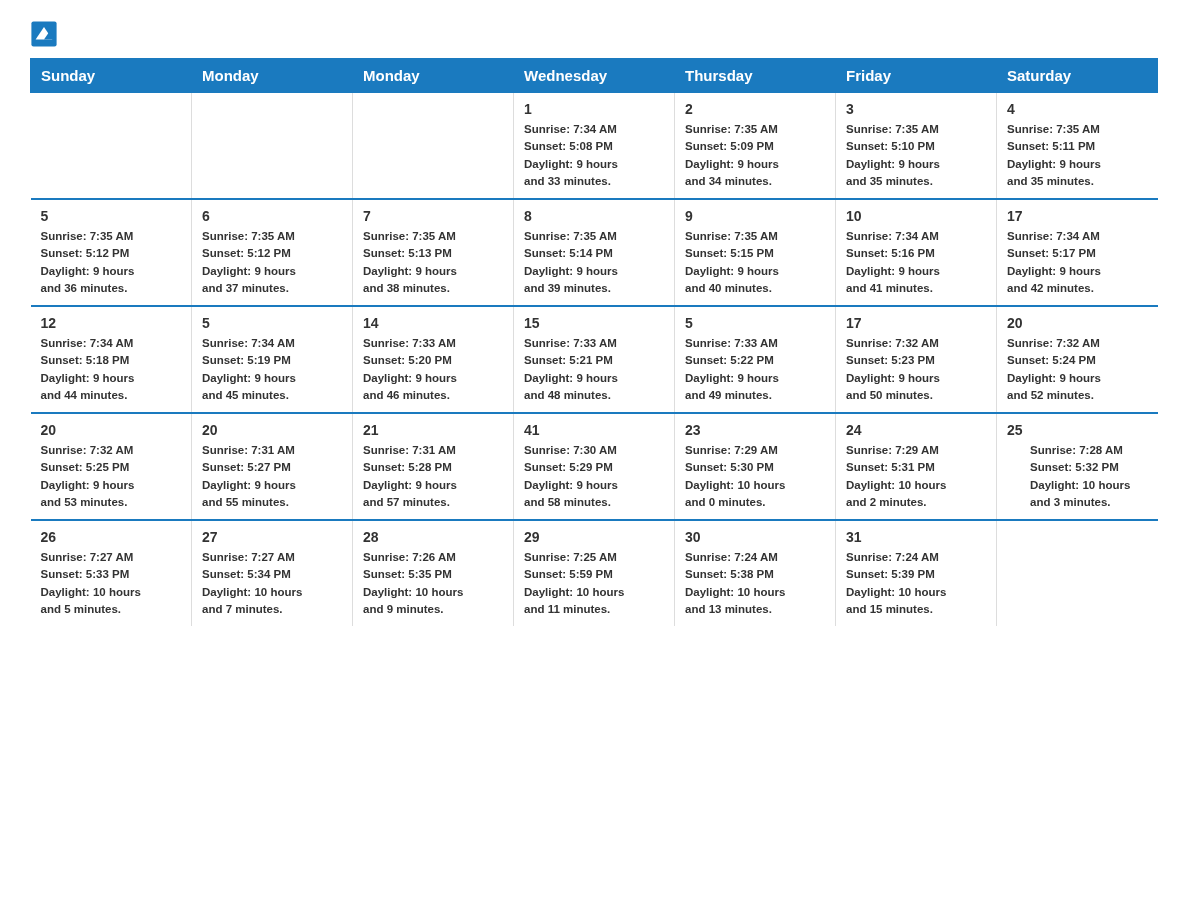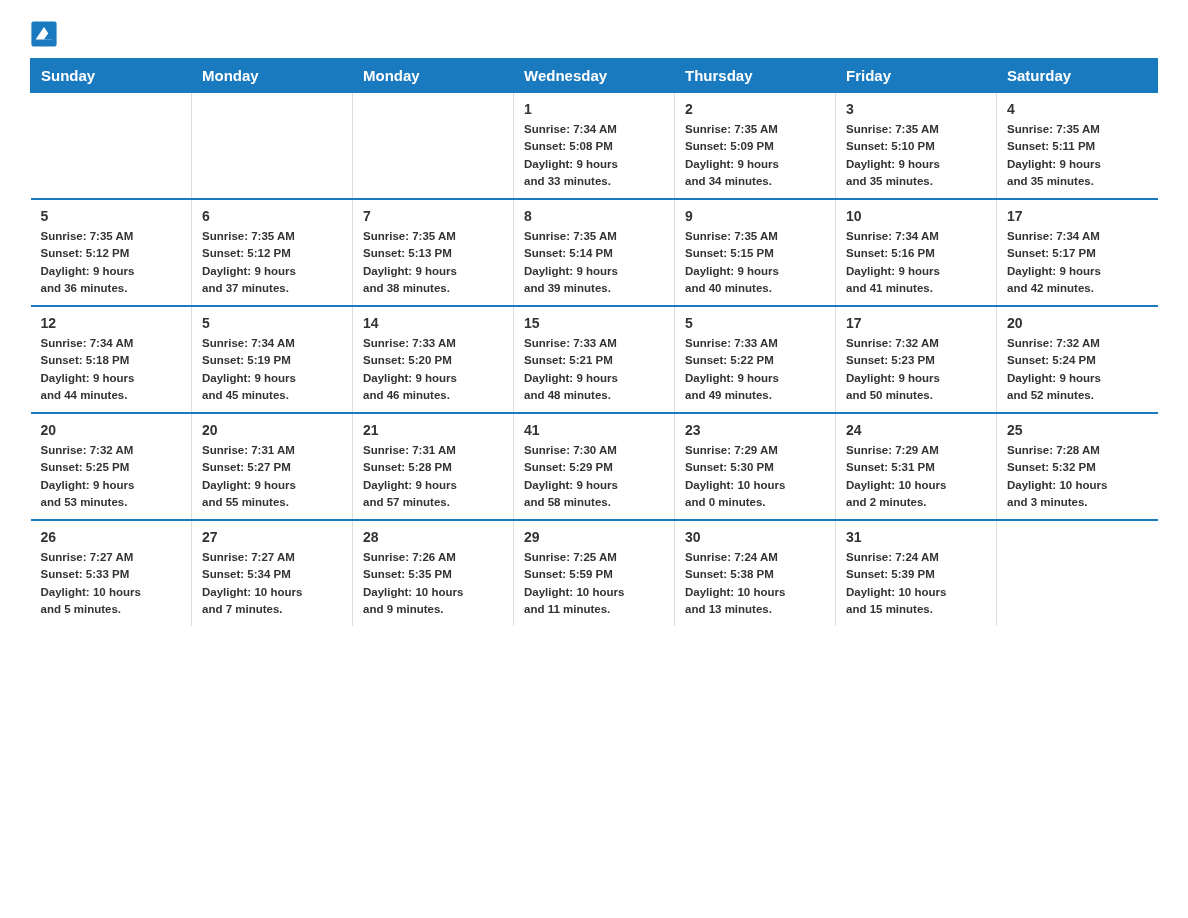--- a/index.html
+++ b/index.html
@@ -299,21 +299,21 @@
         </td>
         <td>
           <span class="day-number">24</span>
           <div class="day-info" style="white-space: pre-line;">Sunrise: 7:29 AM
 Sunset: 5:31 PM
 Daylight: 10 hours
 and 2 minutes.</div>
         </td>
         <td>
           <span class="day-number">25</span>
-          <div class="day-info" style="white-space: pre-line;">Sunrise: 7:28 AM
+          <div class="day-info" style="white-space: pre-line; margin-left: 23px;">Sunrise: 7:28 AM
 Sunset: 5:32 PM
 Daylight: 10 hours
 and 3 minutes.</div>
         </td>
       </tr>
       <tr>
         <td>
           <span class="day-number">26</span>
           <div class="day-info" style="white-space: pre-line;">Sunrise: 7:27 AM
 Sunset: 5:33 PM

